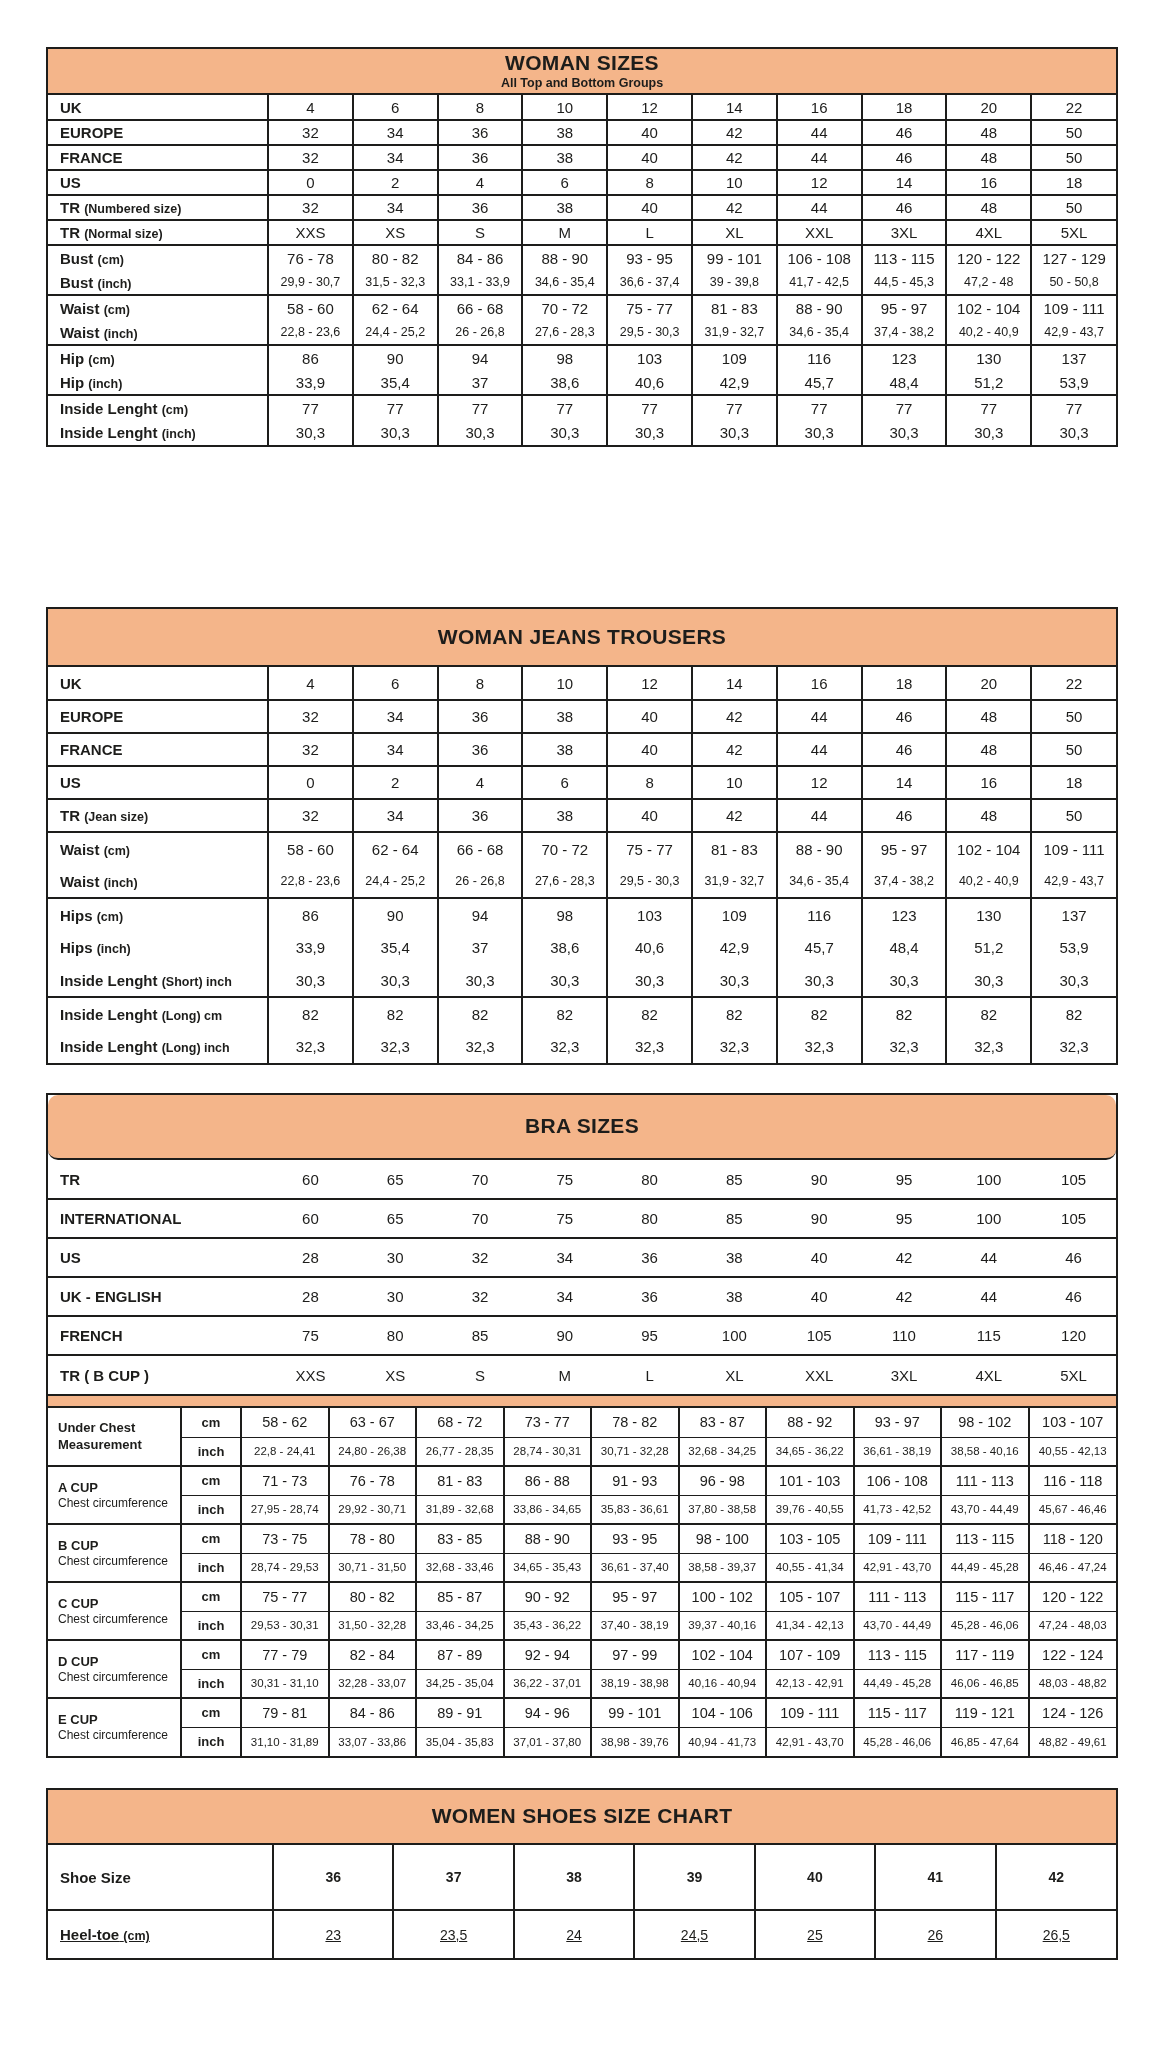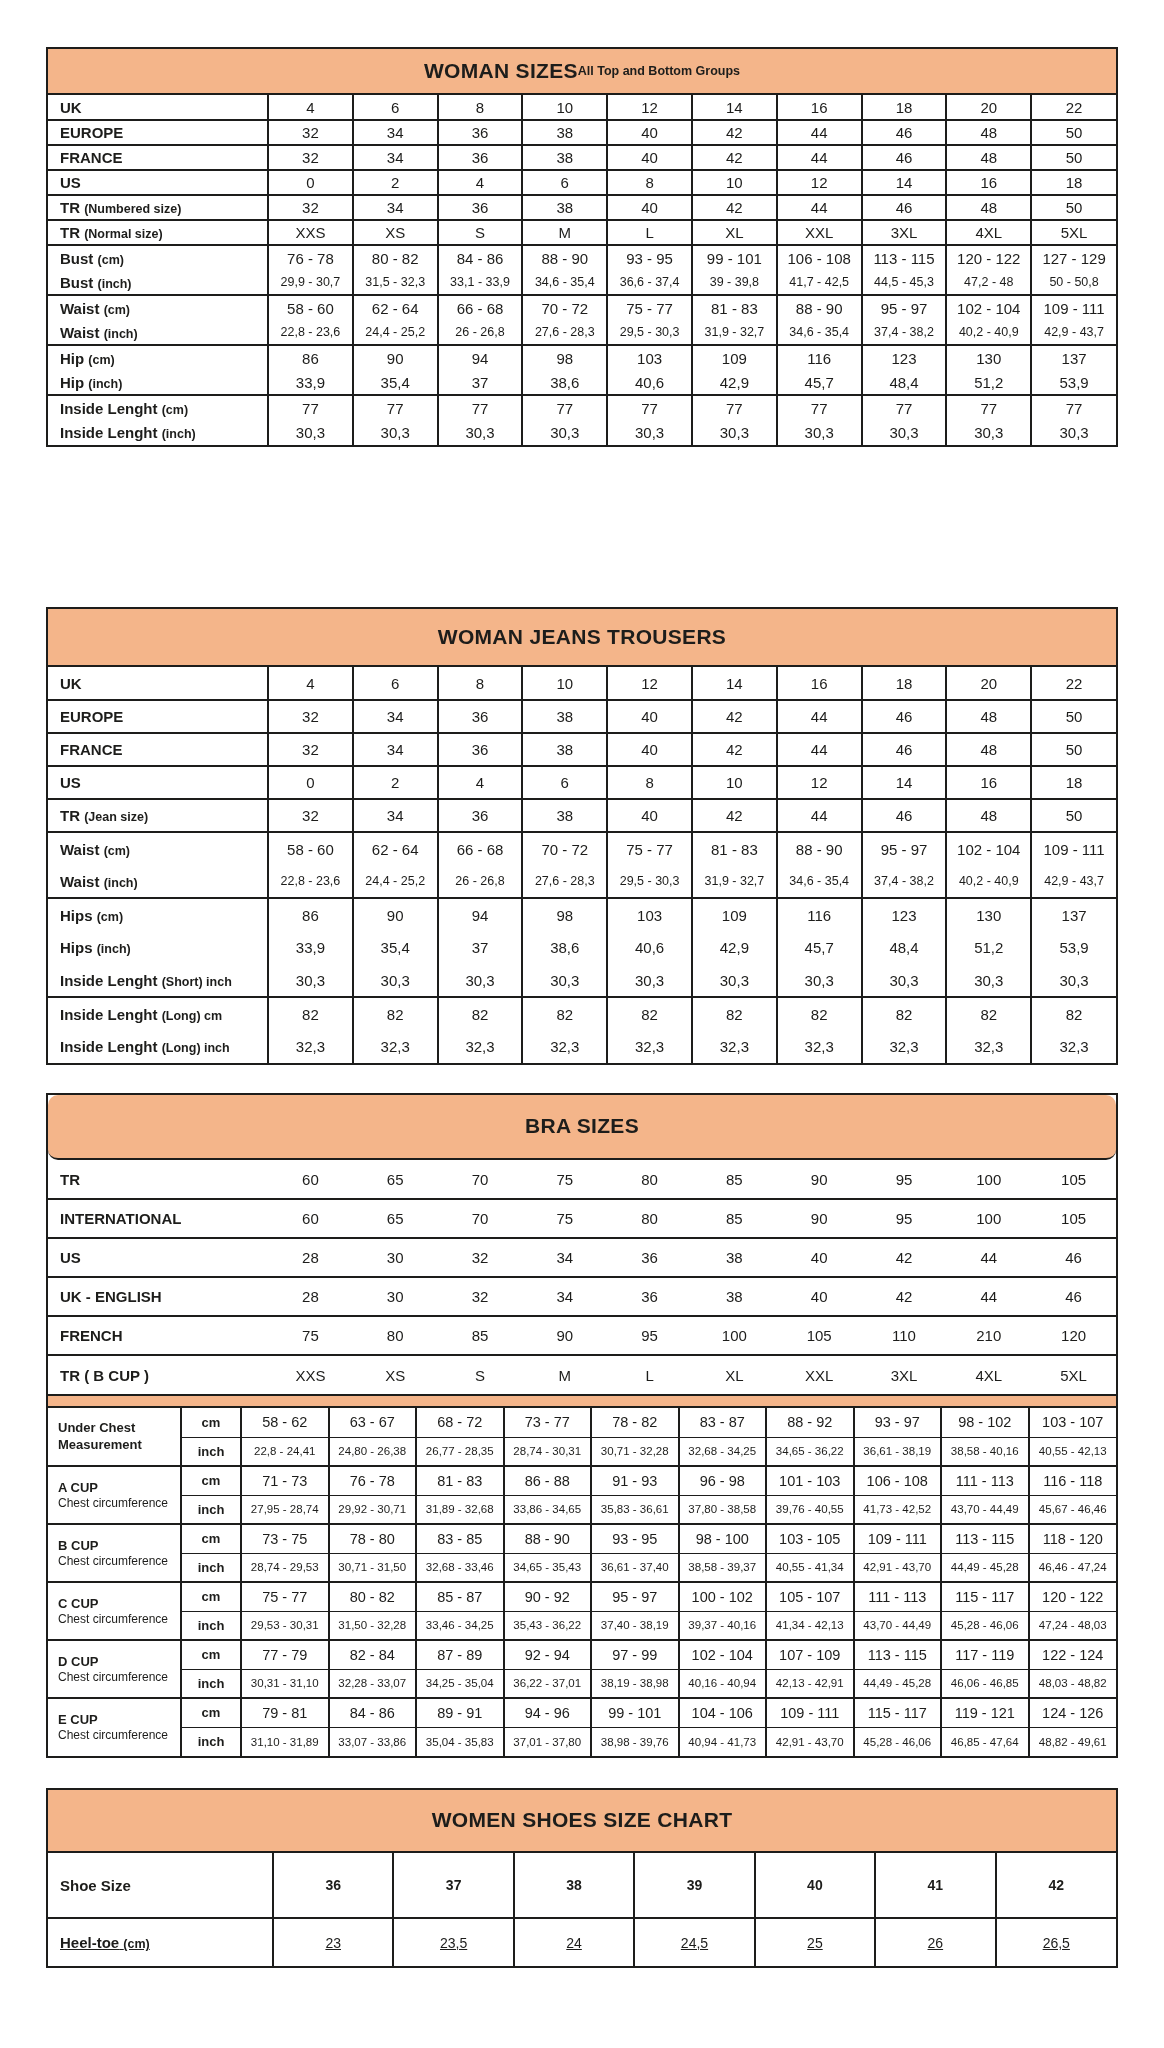--- a/index.html
+++ b/index.html
@@ -12,29 +12,29 @@
   html,body{margin:0;padding:0;}
   body{
     width:1164px;height:2048px;background:var(--bg);
     font-family:"Liberation Sans",sans-serif;color:var(--text);
     overflow:hidden;
   }
   .page{padding:47px 46px 0 46px;}
   .tbl{border:2.5px solid var(--border);background:#fff;}
   .hdr{
     background:var(--accent);border-bottom:2.5px solid var(--border);
-    display:flex;flex-direction:row;justify-content:center;align-items:center;
+    display:flex;flex-direction:column;justify-content:center;align-items:center;
     text-align:center;
   }
   .hdr .t{font-weight:bold;font-size:21px;letter-spacing:.3px;line-height:1.15;}
   .hdr .st{font-weight:bold;font-size:12.5px;line-height:1.2;}
   #sec1 .hdr{height:46px;}
   #sec2 .hdr{height:58px;}
   #sec3 .hdr{height:65px;border-radius:10px;}
-  #sec4 .hdr{height:63px;}
+  #sec4 .hdr{height:55px;}
   #sec1{margin-bottom:160px;}
   #sec2{margin-bottom:28px;}
   #sec3{margin-bottom:30px;}
 
   table{width:100%;border-collapse:collapse;table-layout:fixed;}
   th,td{padding:0 3px;overflow:hidden;white-space:nowrap;}
   th.lbl{text-align:left;padding-left:12px;font-size:15px;font-weight:bold;}
   .lbl-sub{font-size:12.5px;font-weight:bold;}
   td.val{text-align:center;font-size:15px;font-weight:normal;}
   tr.sm td.val{font-size:12.5px;}
@@ -544,21 +544,21 @@
           <tr>
             <th class="lbl"><span class="lbl-main">FRENCH</span></th>
             <td class="val">75</td>
             <td class="val">80</td>
             <td class="val">85</td>
             <td class="val">90</td>
             <td class="val">95</td>
             <td class="val">100</td>
             <td class="val">105</td>
             <td class="val">110</td>
-            <td class="val">210</td>
+            <td class="val">115</td>
             <td class="val">120</td>
           </tr>
           <tr>
             <th class="lbl"><span class="lbl-main">TR ( B CUP )</span></th>
             <td class="val">XXS</td>
             <td class="val">XS</td>
             <td class="val">S</td>
             <td class="val">M</td>
             <td class="val">L</td>
             <td class="val">XL</td>

